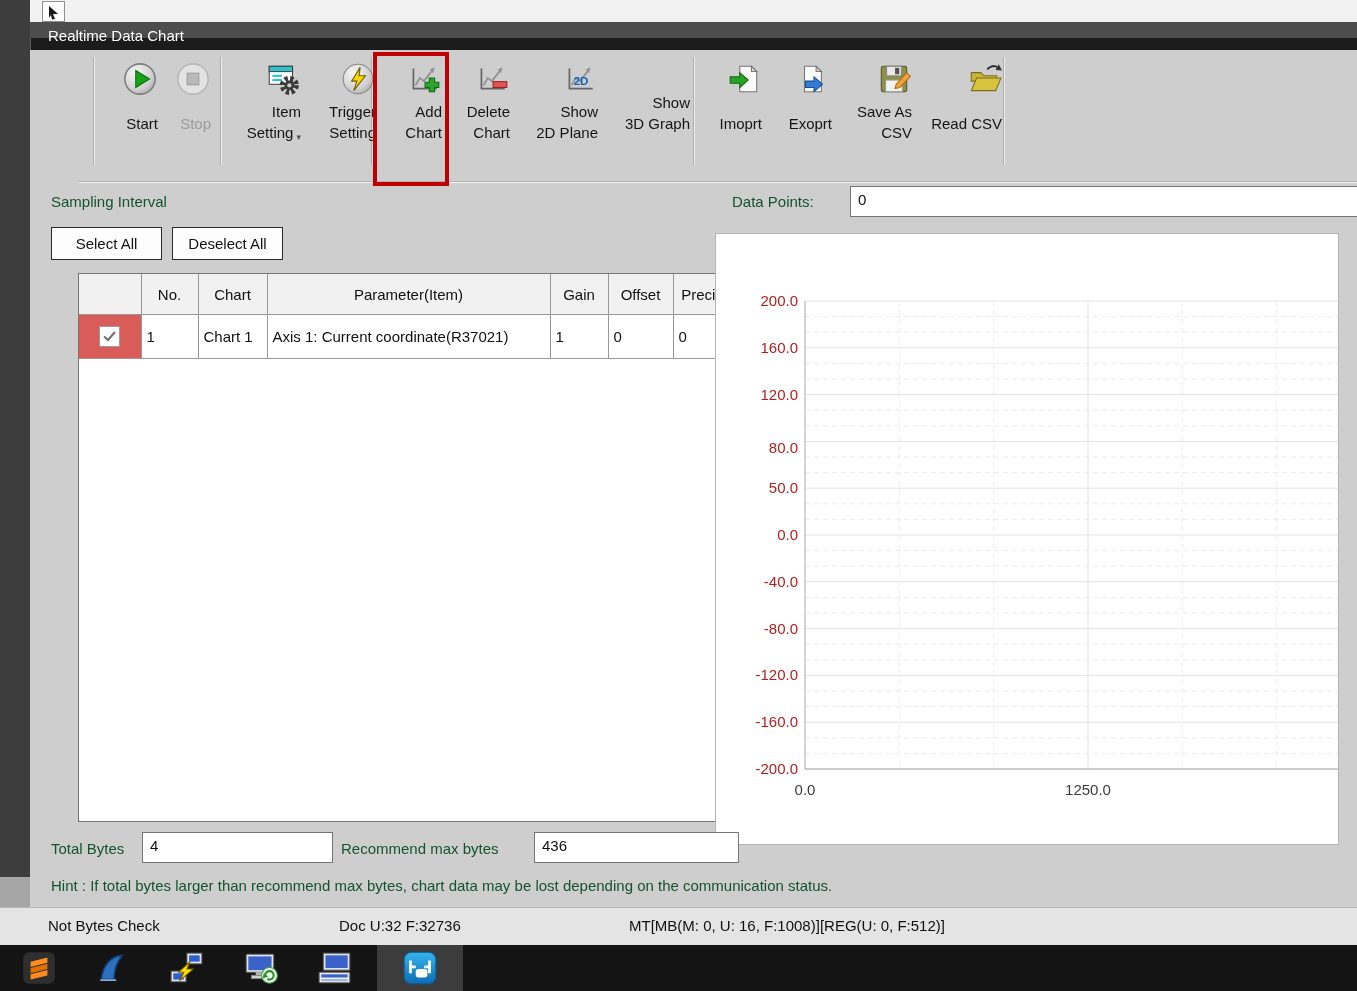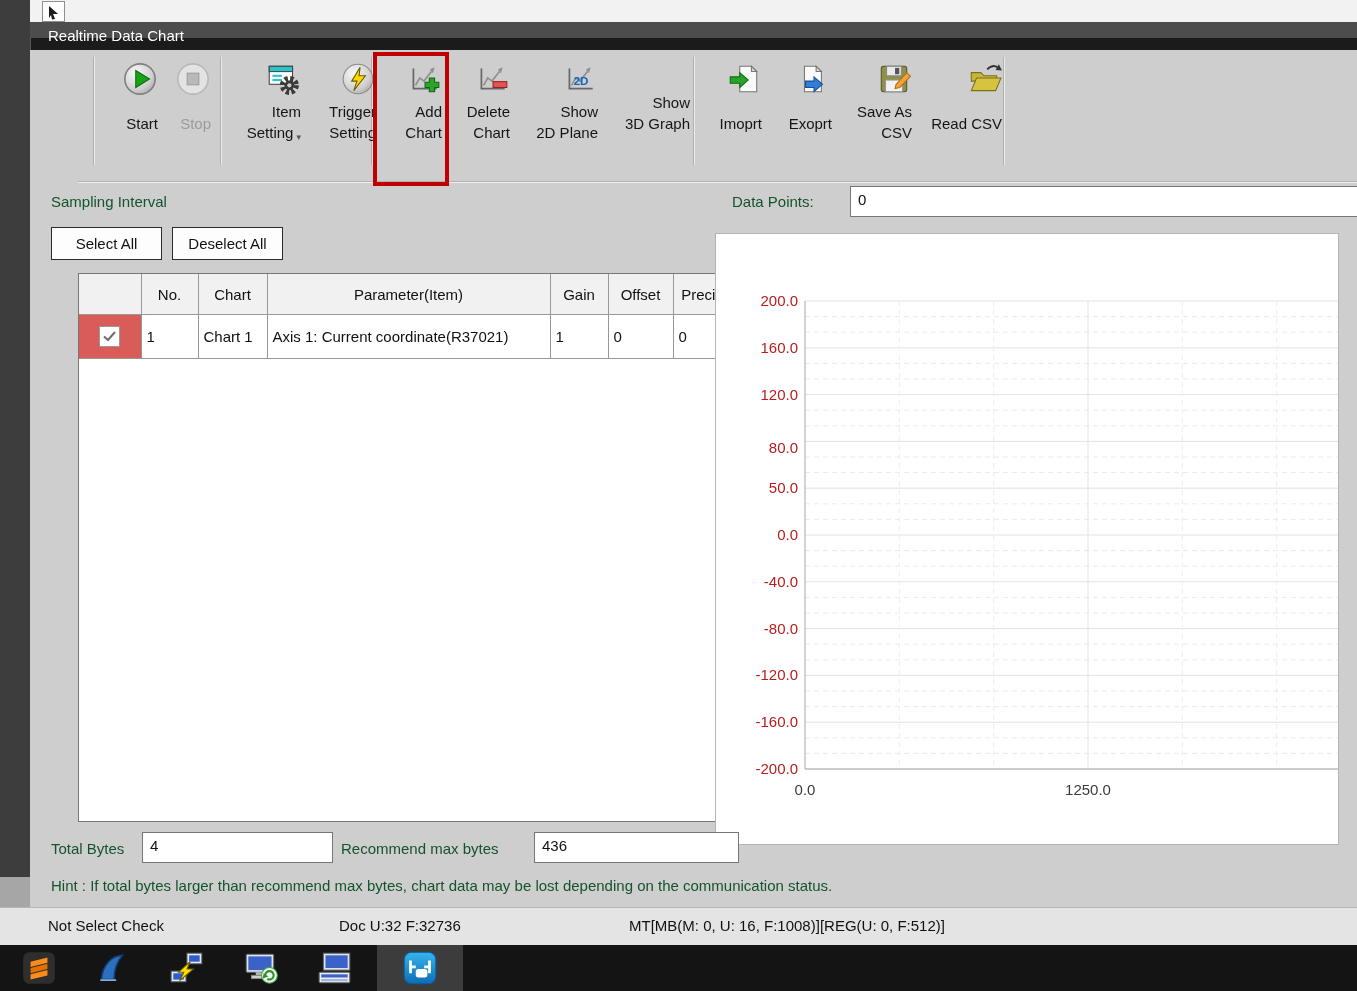--- a/index.html
+++ b/index.html
@@ -354,21 +354,21 @@
     <span>4</span>
   </div>
   <div class="abs lbl" style="left:311px;top:790px">Recommend max bytes</div>
   <div class="abs field" style="left:504px;top:782px;width:205px;height:31px">
     <span>436</span>
   </div>
   <div class="abs lbl" style="left:21px;top:827px">Hint : If total bytes larger than recommend max bytes, chart data may be lost depending on the communication status.</div>
 </div>
 
 <div class="abs" id="status-bar">
-  <span class="abs" style="left:48px;top:9px">Not Select Check</span>
+  <span class="abs" style="left:48px;top:9px">Not Bytes Check</span>
   <span class="abs" style="left:339px;top:9px">Doc U:32 F:32736</span>
   <span class="abs" style="left:629px;top:9px">MT[MB(M: 0, U: 16, F:1008)][REG(U: 0, F:512)]</span>
 </div>
 
 <div class="abs" id="taskbar">
   <div class="tk-btn" style="left:2px">
     <svg width="38" height="38" viewBox="0 0 36 36">
       <rect x="3" y="3" width="30" height="30" rx="6" fill="#2e2e2e"></rect>
       <path d="M10 12 L26 8 v5 L10 17 z" fill="#ff8c1a"></path>
       <path d="M26 14 L10 18 v5 L26 19 z" fill="#e07000"></path>

